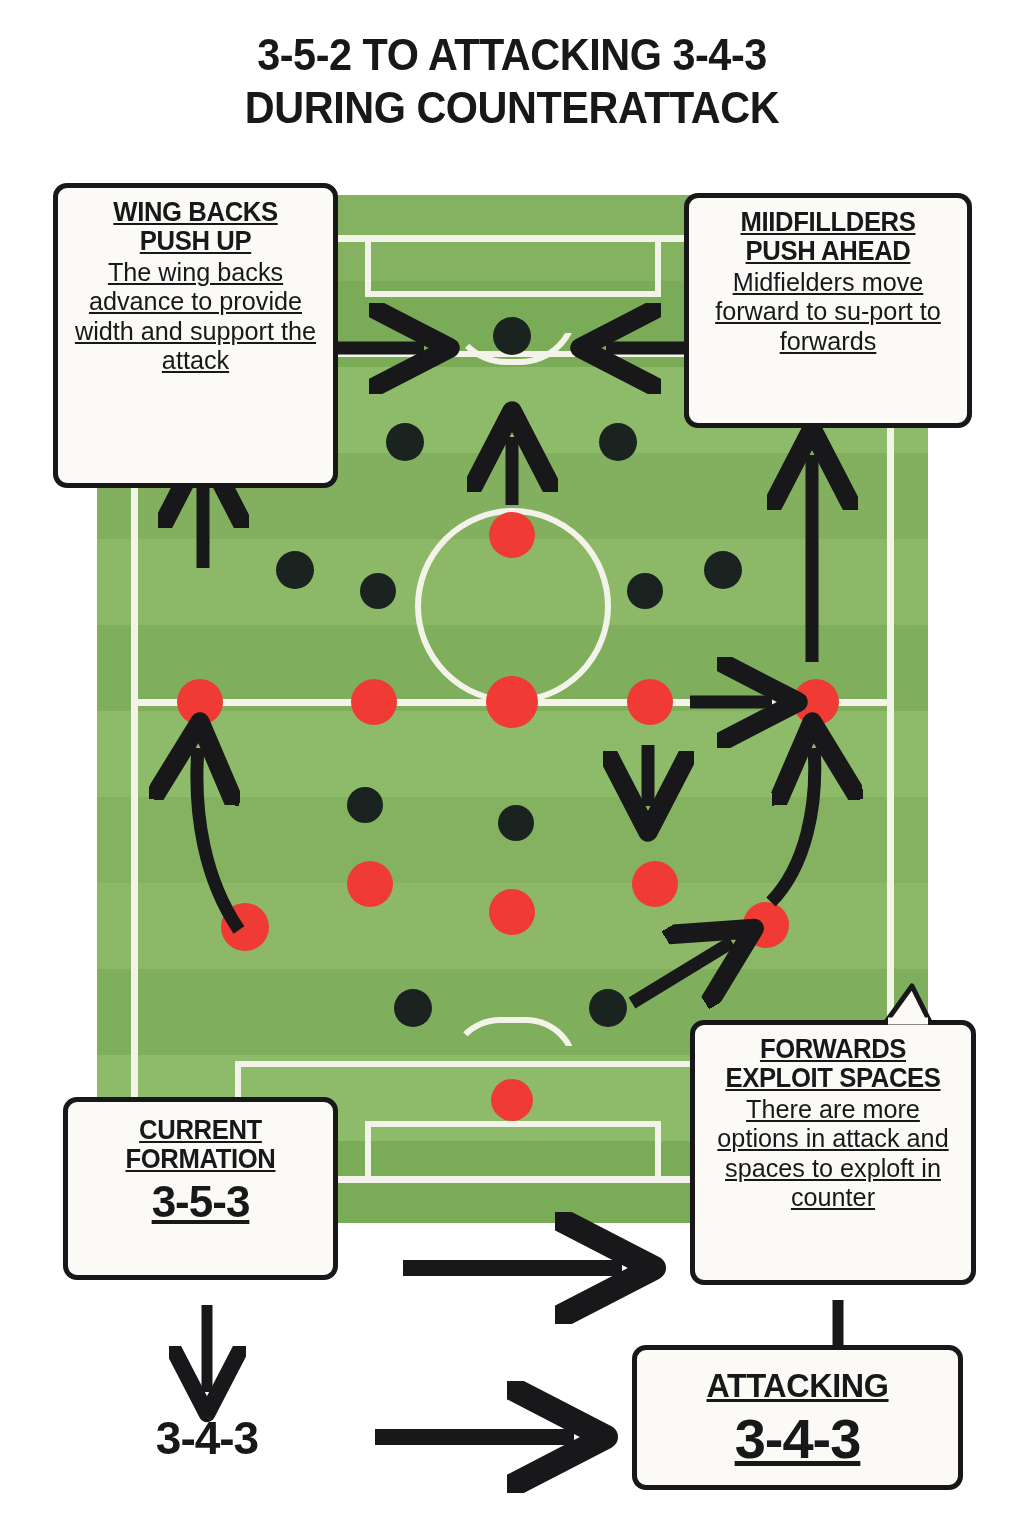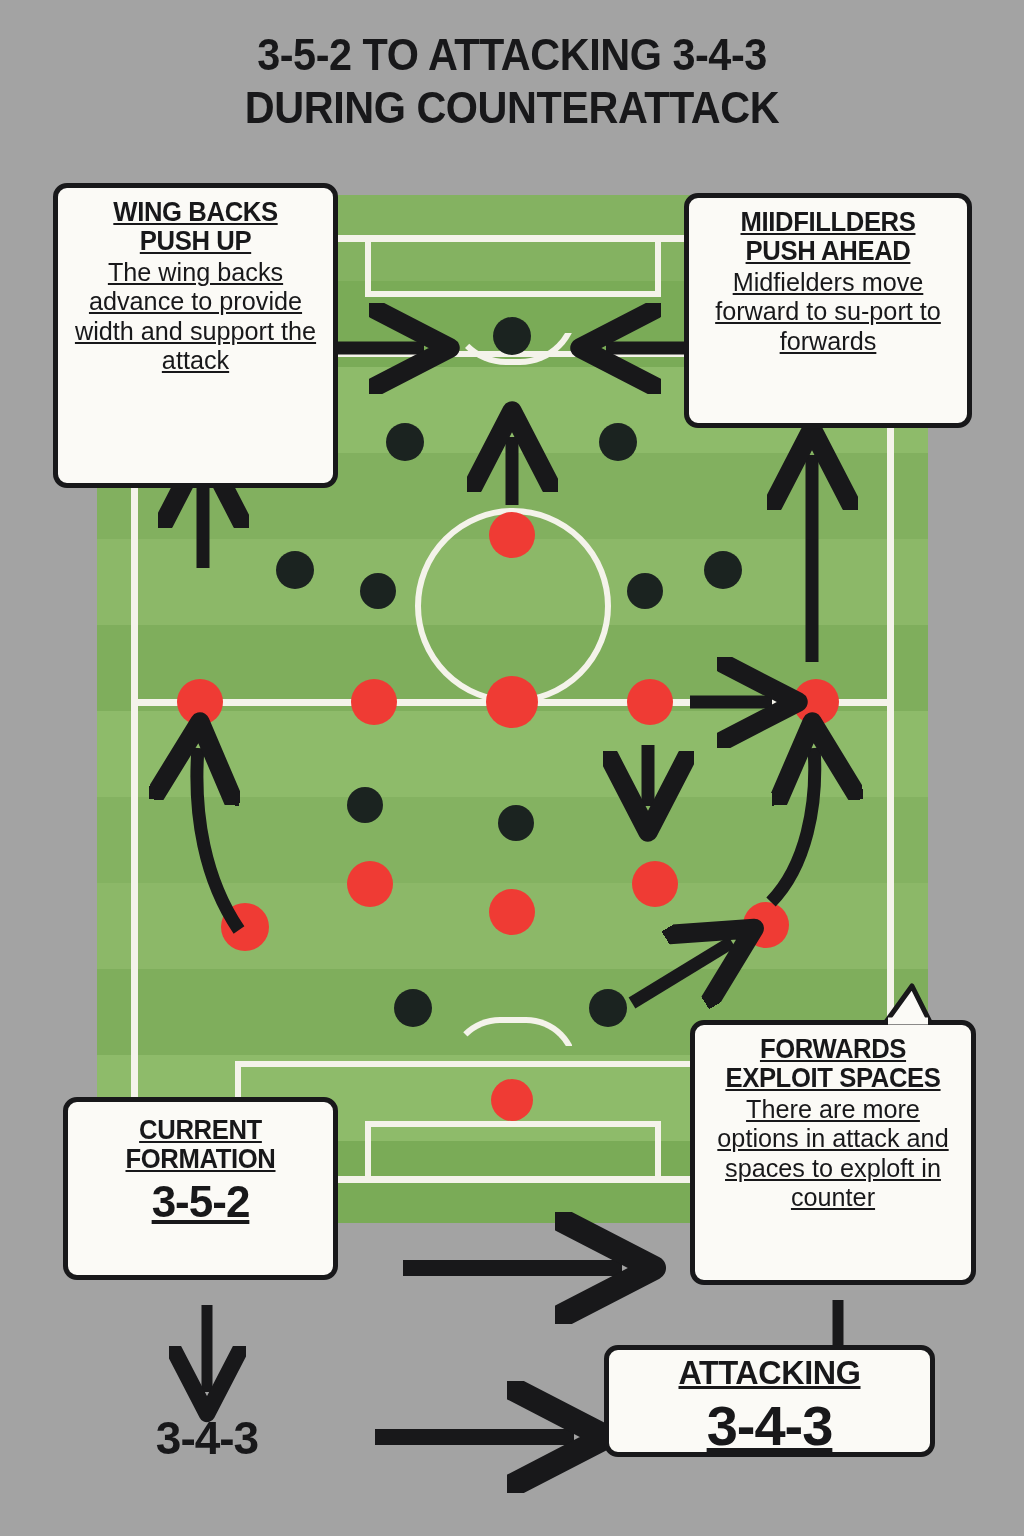--- a/index.html
+++ b/index.html
@@ -2,21 +2,21 @@
 <html><head>
 <meta charset="utf-8">
 <style>
   * { box-sizing: border-box; margin: 0; padding: 0; }
   html, body {
     width: 1024px; height: 1536px;
     background: #f7f1e4;
     font-family: "Liberation Sans", sans-serif;
     overflow: hidden;
   }
-  #stage { position: relative; width: 1024px; height: 1536px; background: #a3a3a3; }
+  #stage { position: relative; width: 1024px; height: 1536px; background: #ffffff; }
 
   
   .title {
     position: absolute; left: 0; top: 28px; width: 1024px;
     text-align: center;
     font-weight: 800;
     font-size: 45px;
     line-height: 1.18;
     letter-spacing: -0.5px;
     color: #18181a;
@@ -221,24 +221,24 @@
   <svg class="ov" viewBox="0 0 1024 1536">
     <path d="M886,1022 L912,986 L930,1022 Z" fill="#fbfaf6" stroke="#18181a" stroke-width="5" stroke-linejoin="round"></path>
     <path d="M888,1021 L928,1021" stroke="#fbfaf6" stroke-width="7"></path>
   </svg>
 
   <div class="callout" style="left:63px;top:1097px;width:275px;height:183px;padding-top:14px;">
     <div class="head">
       <div>CURRENT</div>
       <div>FORMATION</div>
     </div>
-    <div class="big">3-5-2</div>
-  </div>
-
-  <div class="callout" style="left:604px;top:1345px;width:331px;height:112px;padding-top:4px;">
+    <div class="big">3-5-3</div>
+  </div>
+
+  <div class="callout" style="left:632px;top:1345px;width:331px;height:145px;padding-top:17px;">
     <div class="head" style="font-size:34px;">ATTACKING</div>
     <div class="big" style="font-size:56px;">3-4-3</div>
   </div>
   <svg class="ov" viewBox="0 0 1024 1536">
     <path d="M838,1300 L838,1348" stroke="#18181a" stroke-width="11" fill="none"></path>
   </svg>
 
   <div class="plainLabel" style="left:207px;top:1438px;">3-4-3</div>
 
 </div>

